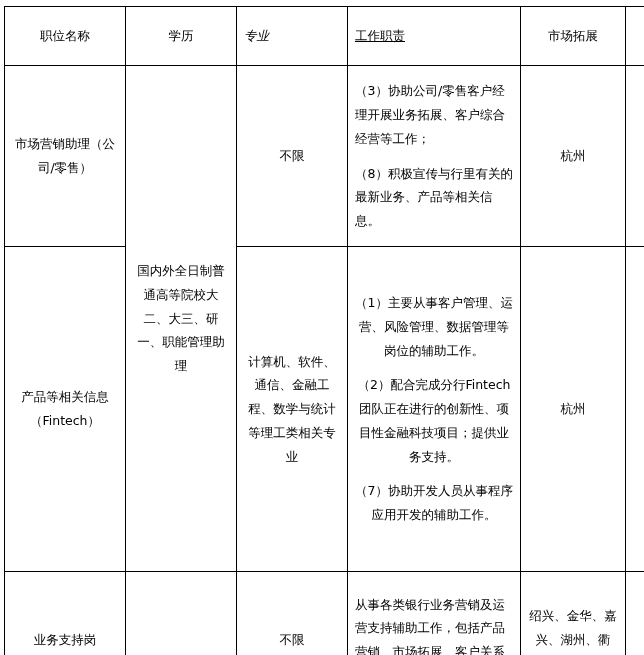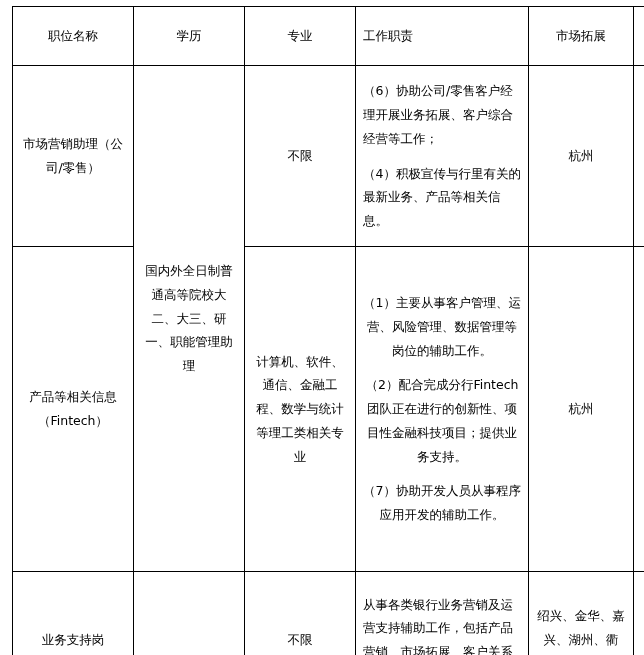--- a/index.html
+++ b/index.html
@@ -11,21 +11,21 @@
     width: 644px;
     height: 655px;
     font-family: "DejaVu Sans", "Liberation Sans", sans-serif;
     color: #000000;
   }
   .page {
     position: relative;
     width: 644px;
     height: 655px;
     box-sizing: border-box;
-    padding: 6px 4px 0 12px;
+    padding: 6px 4px 0 4px;
   }
   table.job-table {
     border-collapse: collapse;
     width: 634px;
     margin: 0 auto;
     table-layout: fixed;
   }
   table.job-table td, table.job-table th {
     border: 1px solid #000000;
     vertical-align: middle;
@@ -35,22 +35,22 @@
     line-height: 1.9;
   }
   thead td {
     text-align: center;
     height: 46px;
     padding: 4px 4px;
     font-size: 13px;
   }
   .c-title   { width: 106px; text-align: center; }
   .c-edu     { width: 96px;  }
-  .c-major   { width: 96px;  text-align: center; }
-  .c-duty    { width: 158px; text-align: left; }
+  .c-major   { width: 96px;  text-align: left; font-style: italic; }
+  .c-duty    { width: 158px; text-align: left; text-decoration: underline; }
   .c-loc     { width: 90px;  text-align: center; }
   .c-count   { width: 86px;  text-align: center; }
 
   td.cell-center {
     text-align: center;
   }
   td.cell-left {
     text-align: left;
   }
   .duty-p {
@@ -78,22 +78,22 @@
         <td class="c-loc">市场拓展</td>
         <td class="c-count">招聘人数</td>
       </tr>
     </thead>
     <tbody>
       <tr class="row-1">
         <td class="cell-center">市场营销助理（公司/零售）</td>
         <td class="cell-center" rowspan="2">国内外全日制普通高等院校大二、大三、研一、职能管理助理</td>
         <td class="cell-center">不限</td>
         <td class="cell-left">
-          <p class="duty-p">（6）协助公司/零售客户经理开展业务拓展、客户综合经营等工作；</p>
-          <p class="duty-p">（4）积极宣传与行里有关的最新业务、产品等相关信息。</p>
+          <p class="duty-p">（3）协助公司/零售客户经理开展业务拓展、客户综合经营等工作；</p>
+          <p class="duty-p">（8）积极宣传与行里有关的最新业务、产品等相关信息。</p>
         </td>
         <td class="cell-center">杭州</td>
         <td class="cell-center">若干</td>
       </tr>
       <tr class="row-2">
         <td class="cell-center">产品等相关信息（Fintech）</td>
         <td class="cell-center">计算机、软件、通信、金融工程、数学与统计等理工类相关专业</td>
         <td class="cell-left">
           <p class="duty-p">（1）主要从事客户管理、运营、风险管理、数据管理等岗位的辅助工作。</p>
           <p class="duty-p">（2）配合完成分行Fintech团队正在进行的创新性、项目性金融科技项目；提供业务支持。</p>

